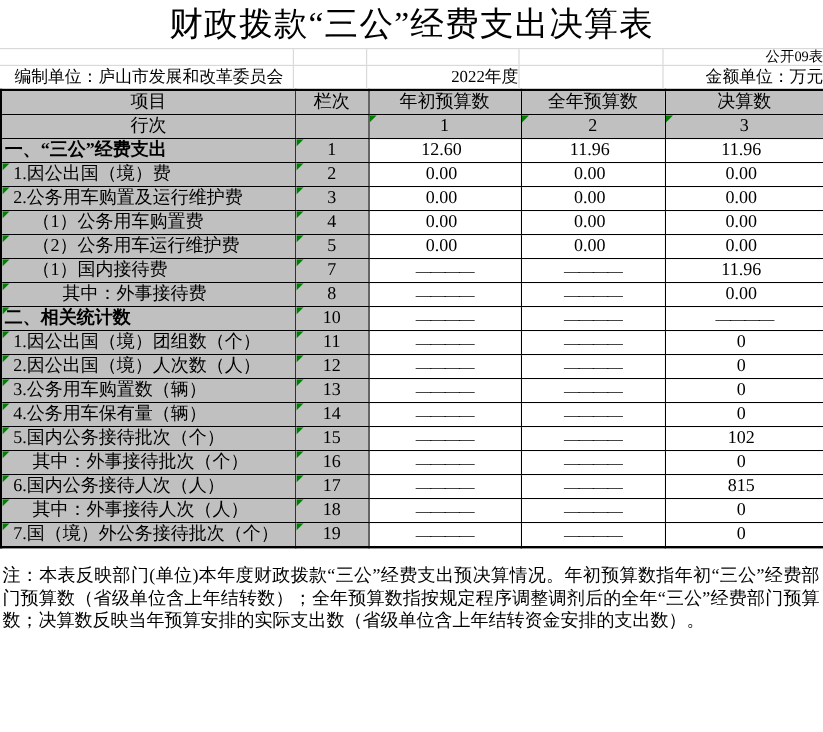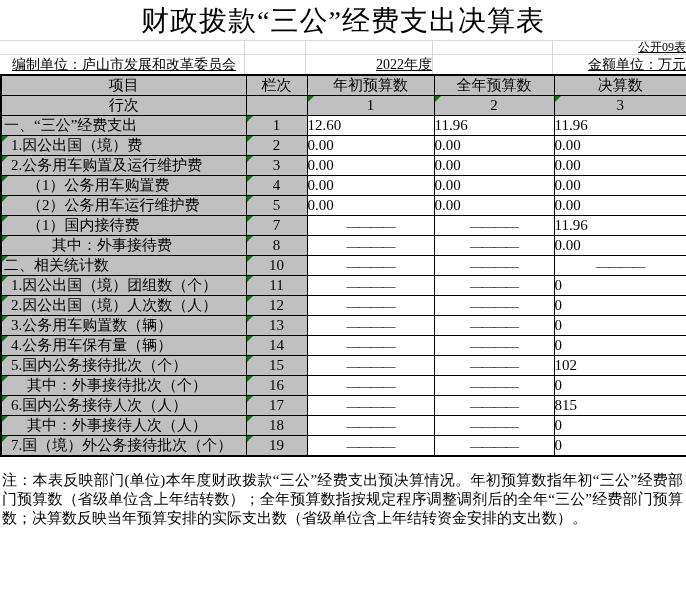--- a/index.html
+++ b/index.html
@@ -10,21 +10,20 @@
   }
   
   .title{
     height:40px;line-height:42px;text-align:center;
     font-size:28px;font-weight:500;letter-spacing:1px;white-space:nowrap;
   }
   
   .pre-grid{
     display:grid;grid-template-columns:245px 61px 127px 120px 133px;
     border-top:1px solid #d9d9d9;
-    text-decoration:underline;
   }
   .pre-grid .pcell{border-right:1px solid #d9d9d9;overflow:hidden;white-space:nowrap;}
   .pre-grid .pcell:last-child{border-right:none;}
   .row-a .pcell{height:13px;line-height:13px;font-size:12px;}
   .row-b .pcell{height:19px;line-height:19px;font-size:14px;}
   .ta-r{text-align:right;}
   .ta-c{text-align:right;}
   .pad-l{padding-left:12px;}
   
   table{
@@ -37,23 +36,23 @@
   col.c-b2{width:120px;}
   col.c-b3{width:133px;}
   th,td{
     border:1px solid #000;height:19px;padding:0;
     font-size:15px;font-weight:normal;line-height:19px;
     overflow:hidden;white-space:nowrap;position:relative;
   }
   thead th{background:#c0c0c0;text-align:center;}
   td.lab{background:#c0c0c0;text-align:left;}
   td.line{background:#c0c0c0;text-align:center;}
-  td.num{background:#fff;text-align:left;padding-right:5px;}
+  td.num{background:#fff;text-align:center;padding-right:5px;}
   td.dash{background:#fff;text-align:center;letter-spacing:-1px;font-size:13px;}
-  .ind0{padding-left:2px;}
+  .ind0{padding-left:2px;font-weight:bold;}
   .ind1{padding-left:9px;}
   .ind2{padding-left:25px;}
   .ind3{padding-left:50px;}
   
   .tri-mark{
     position:absolute;top:0;left:0;width:0;height:0;display:block;
     border-top:6px solid #008000;border-right:6px solid transparent;
   }
   
   .note{

